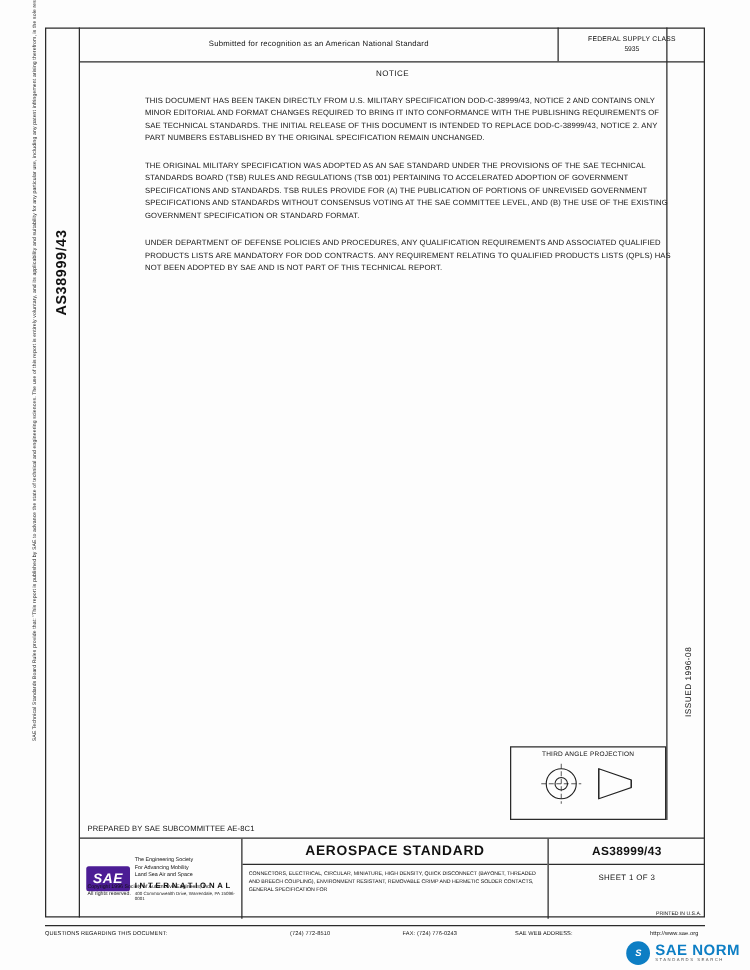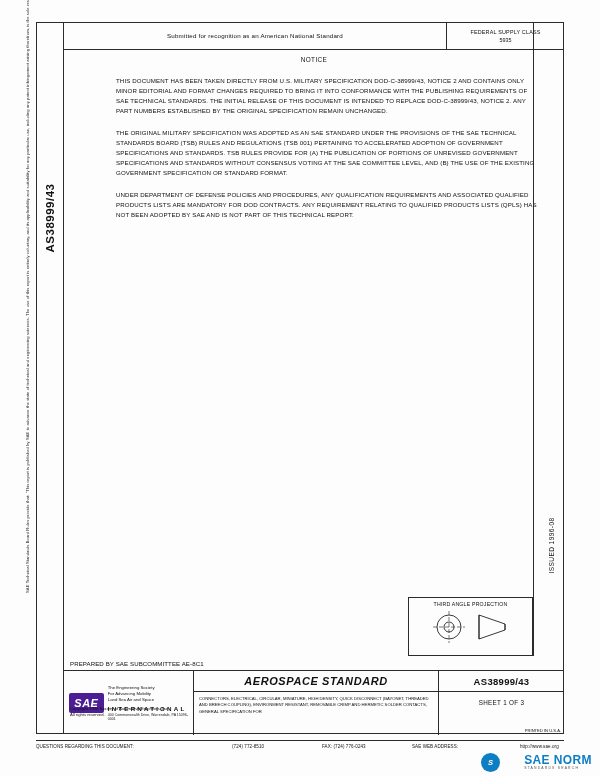--- a/index.html
+++ b/index.html
@@ -186,21 +186,21 @@
   .tb-mid{
     position:absolute;
     left:130px;top:0;width:245px;height:64px;
     border-right:1.2px solid #2b2b2b;
     box-sizing:border-box;
   }
   .tb-mid-top{
     height:20px;
     border-bottom:1.2px solid #2b2b2b;
     display:flex;align-items:center;justify-content:center;
-    font-size:11px;font-weight:bold;letter-spacing:0.6px;font-style:italic;
+    font-size:11px;font-weight:bold;letter-spacing:0.6px;
   }
   .tb-mid-body{
     padding:4px 5px 0 5px;
     font-size:4.2px;
     line-height:1.5;
     color:#111;
   }
   .tb-right{
     position:absolute;
     left:375px;top:0;width:125px;height:64px;
@@ -255,21 +255,21 @@
     display:flex;align-items:center;gap:4px;
   }
   .wm-badge{
     width:19px;height:19px;
     border-radius:50%;
     background:#0d7ec4;
     color:#fff;
     display:flex;align-items:center;justify-content:center;
     font-size:7.5px;font-weight:bold;font-style:italic;
   }
-  .wm-text{line-height:1.05;margin-left:20px;}
+  .wm-text{line-height:1.05;}
   .wm-main{font-size:12px;font-weight:bold;color:#0d7ec4;letter-spacing:0.4px;}
   .wm-sub{font-size:3.4px;color:#555;letter-spacing:1.2px;}
 </style>
 </head>
 <body>
 
 <div class="page">
 
   <div class="frame"></div>
 

